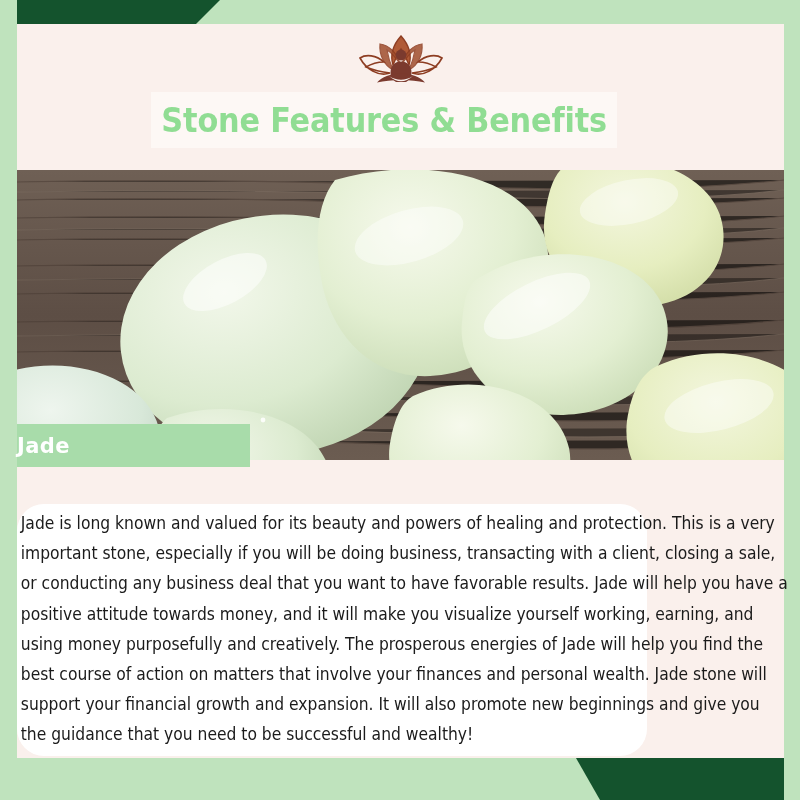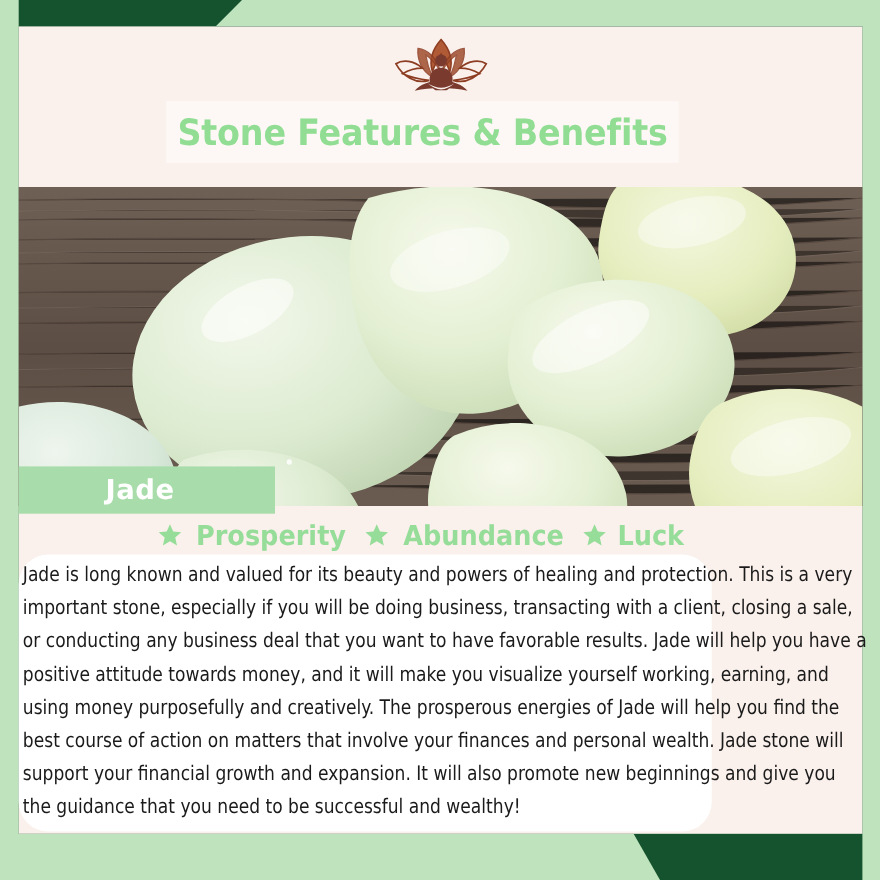--- a/index.html
+++ b/index.html
@@ -130,23 +130,22 @@
     width: 233px;
     height: 43px;
     background: #a8dcaa;
     display: flex;
     align-items: center;
     z-index: 5;
   }
   .stone-label-text {
     font-family: "DejaVu Sans", sans-serif;
     font-weight: 700;
-    font-size: 25px;
+    font-size: 21px;
     color: #ffffff;
-    margin-left: 79px;
     letter-spacing: 0.4px;
   }
 
   
   .keywords {
     position: absolute;
     left: 0;
     top: 468px;
     width: 767px;
     height: 36px;
@@ -317,44 +316,18 @@
   </div>
 
   <div class="title-band">
     <div class="title-text">Stone Features &amp; Benefits</div>
   </div>
 
   <div class="stone-label">
     <span class="stone-label-text">Jade</span>
   </div>
 
-  <div class="keywords">
-    <div class="kw">
-      <span class="kw-star">
-        <svg viewBox="0 0 24 24" xmlns="http://www.w3.org/2000/svg">
-            <path fill="currentColor" d="M12 1.6l3.1 7.0 7.6.7-5.7 5.0 1.7 7.4L12 17.8 5.3 21.7l1.7-7.4-5.7-5.0 7.6-.7z"></path>
-          </svg>
-      </span>
-      <span class="kw-label">Prosperity</span>
-    </div>
-    <div class="kw">
-      <span class="kw-star">
-        <svg viewBox="0 0 24 24" xmlns="http://www.w3.org/2000/svg">
-            <path fill="currentColor" d="M12 1.6l3.1 7.0 7.6.7-5.7 5.0 1.7 7.4L12 17.8 5.3 21.7l1.7-7.4-5.7-5.0 7.6-.7z"></path>
-          </svg>
-      </span>
-      <span class="kw-label">Abundance</span>
-    </div>
-    <div class="kw">
-      <span class="kw-star">
-        <svg viewBox="0 0 24 24" xmlns="http://www.w3.org/2000/svg">
-            <path fill="currentColor" d="M12 1.6l3.1 7.0 7.6.7-5.7 5.0 1.7 7.4L12 17.8 5.3 21.7l1.7-7.4-5.7-5.0 7.6-.7z"></path>
-          </svg>
-      </span>
-      <span class="kw-label">Luck</span>
-    </div>
-  </div>
 
   <div class="copy-card">
     <p class="copy-text">Jade is long known and valued for its beauty and powers of healing and protection. This is a very important stone, especially if you will be doing business, transacting with a client, closing a sale, or conducting any business deal that you want to have favorable results. Jade will help you have a positive attitude towards money, and it will make you visualize yourself working, earning, and using money purposefully and creatively. The prosperous energies of Jade will help you find the best course of action on matters that involve your finances and personal wealth. Jade stone will support your financial growth and expansion. It will also promote new beginnings and give you the guidance that you need to be successful and wealthy!</p>
   </div>
 
 </div>
 
 </body></html>

